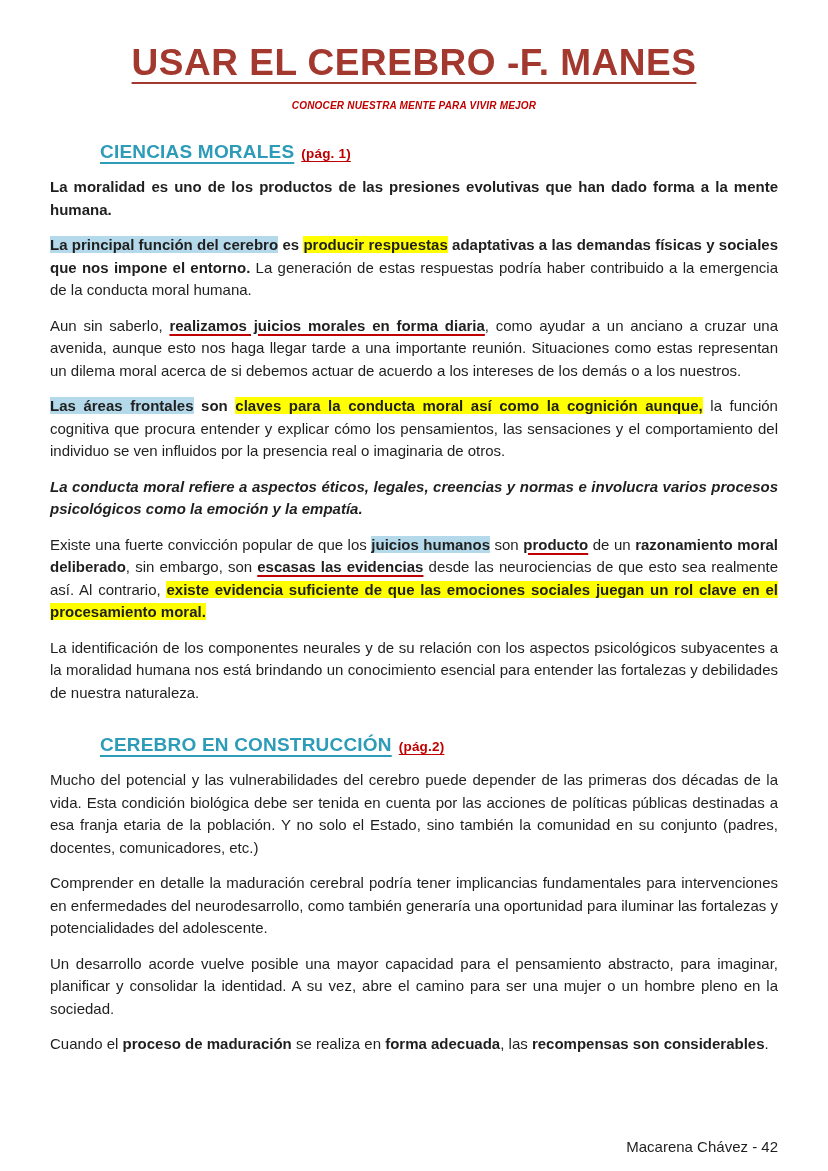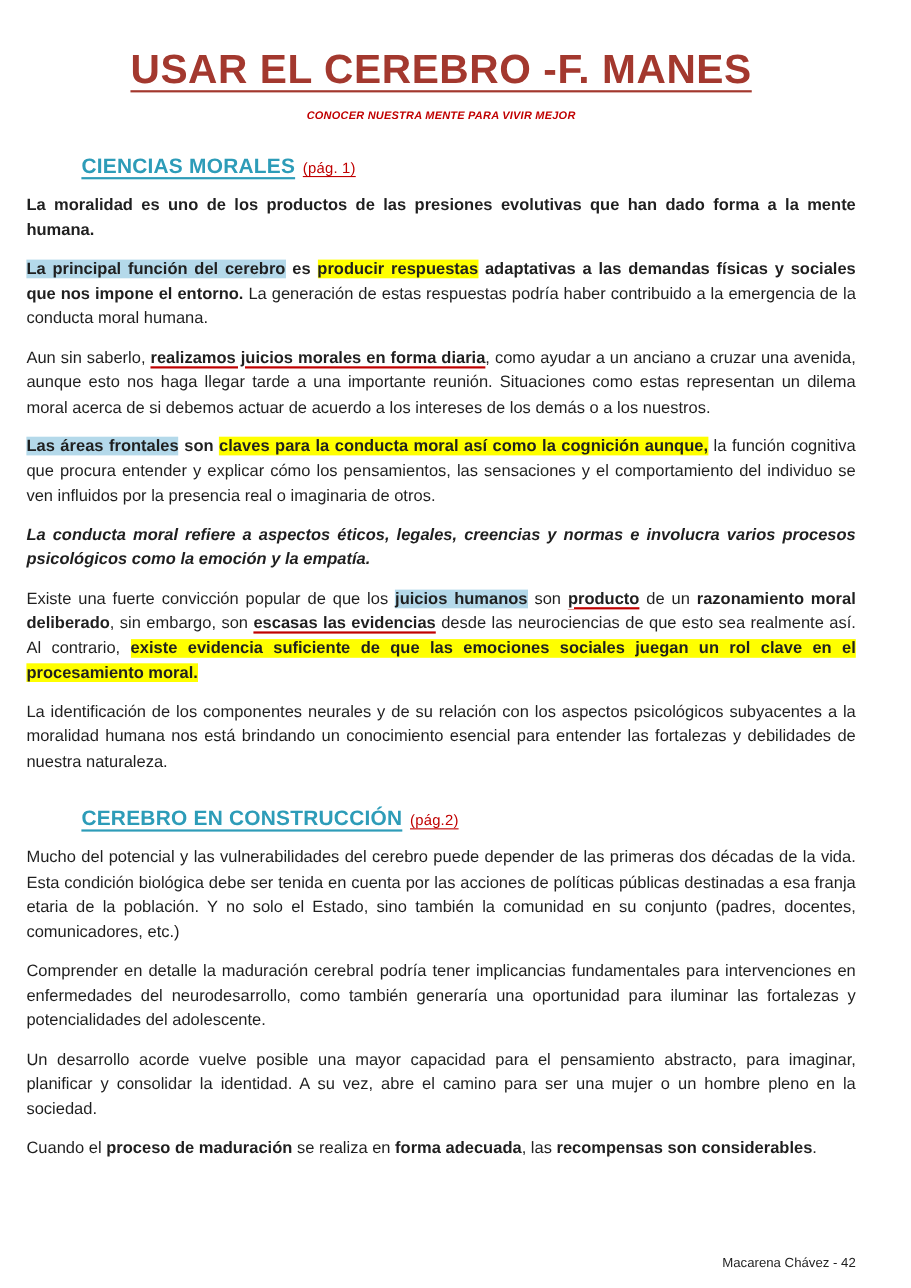--- a/index.html
+++ b/index.html
@@ -7,21 +7,21 @@
   body {
     font-family: "Liberation Sans", sans-serif;
     color: var(--text, #1f1f1f);
   }
   .page {
     position: relative;
     width: 828px;
     height: 1171px;
     margin: 0 auto;
     background: #ffffff;
-    padding: 42px 50px 50px 24px;
+    padding: 42px 50px 50px 50px;
     overflow: hidden;
   }
   .doc-title {
     text-align: center;
     font-size: 37px;
     font-weight: 700;
     letter-spacing: 0.5px;
     color: var(--title-red, #A3382E);
     text-decoration: underline;
     text-decoration-thickness: 2px;
@@ -44,21 +44,21 @@
   }
   .heading-text {
     color: var(--heading-teal, #2D9CB8);
     text-decoration: underline;
     text-decoration-thickness: 1.5px;
     text-underline-offset: 4px;
   }
   .page-ref {
     color: var(--accent-red, #C00000);
     font-size: 13.5px;
-    font-weight: 400;
+    font-weight: 700;
     text-decoration: underline;
     text-underline-offset: 3px;
     margin-left: 7px;
   }
   .para {
     margin-top: 13px;
     font-size: 15px;
     line-height: 1.5;
     text-align: justify;
   }
@@ -69,21 +69,21 @@
   .u-red {
     text-decoration: underline;
     text-decoration-color: var(--accent-red, #C00000);
     text-decoration-thickness: 1.8px;
     text-underline-offset: 3px;
   }
   .footer {
     position: absolute;
     right: 50px;
     bottom: 16px;
-    font-size: 12px;
+    font-size: 15px;
     color: var(--text, #1f1f1f);
   }
 </style>
 </head>
 <body>
 
 <div class="page">
   <h1 class="doc-title">USAR EL CEREBRO -F. MANES</h1>
   <div class="doc-subtitle">CONOCER NUESTRA MENTE PARA VIVIR MEJOR</div>
   <div id="sections">

